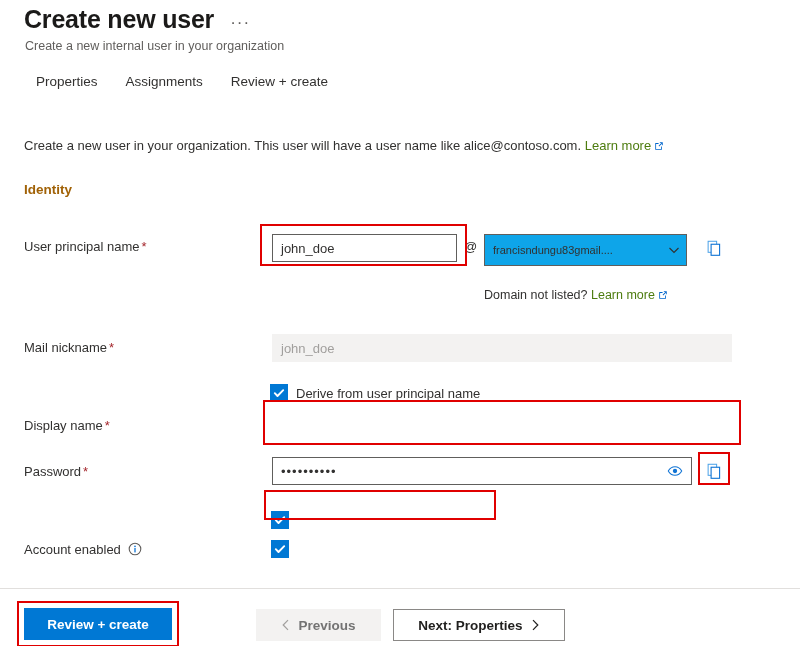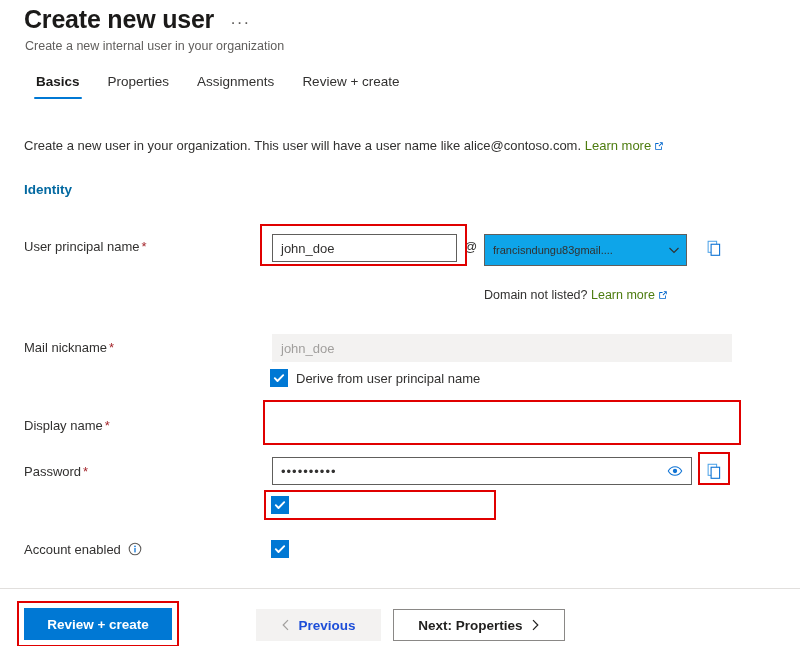--- a/index.html
+++ b/index.html
@@ -25,21 +25,21 @@
   .tab.active::after {
     content: ""; position: absolute; left: 12px; right: 12px; bottom: 0;
     height: 2px; background: #0078d4; border-radius: 1px;
   }
 
   
   .intro { position: absolute; left: 24px; top: 138px; font-size: 13px; color: #323130; }
   .link { color: #4d7c0f; text-decoration: none; cursor: pointer; }
   .ext-ico { display: inline-block; width: 10px; height: 10px; position: relative; margin-left: 3px; vertical-align: -1px; }
 
-  .section-heading { position: absolute; left: 24px; top: 182px; font-size: 13.5px; font-weight: 700; color: #0369a1; }
+  .section-heading { position: absolute; left: 24px; top: 182px; font-size: 13.5px; font-weight: 700; color: #a16207; }
 
   
   .row { position: absolute; left: 0; width: 800px; }
   .label { position: absolute; left: 24px; font-size: 13px; color: #323130; white-space: nowrap; }
   .req { color: #a4262c; margin-left: 2px; }
 
   .fld {
     box-sizing: border-box; height: 28px; background: #fff;
     border: 1px solid #605e5c; font-size: 13px; color: #323130;
     padding: 0 8px; display: flex; align-items: center;
@@ -58,48 +58,47 @@
 
   .icon-btn { display: flex; align-items: center; justify-content: center; cursor: pointer; }
 
   
   .redbox { position: absolute; border: 2px solid #e00000; box-sizing: border-box; pointer-events: none; }
 
   
   .cb { width: 18px; height: 18px; background: #0078d4; display: flex; align-items: center; justify-content: center; cursor: pointer; box-sizing: border-box; }
   .cb svg { width: 12px; height: 12px; }
   .cb-label { font-size: 13px; color: #323130; margin-left: 8px; white-space: nowrap; }
-  .cb-row { position: absolute; display: flex; align-items: center; }
+  .cb-row { position: absolute; display: flex; align-items: center; margin-top: 15px; }
 
   .info-ico { width: 14px; height: 14px; display: inline-block; vertical-align: -2px; margin-left: 7px; cursor: pointer; }
 
   
   .divider { position: absolute; left: 0; top: 588px; width: 800px; height: 1px; background: #e1dfdd; }
   .btn {
     box-sizing: border-box; height: 32px; display: flex; align-items: center; justify-content: center;
     font-size: 13.5px; font-weight: 600; cursor: pointer; white-space: nowrap;
     font-family: "Liberation Sans", sans-serif; gap: 7px;
   }
   .btn-primary { background: #0078d4; color: #ffffff; border: 1px solid #0078d4; }
-  .btn-ghost { background: #f3f2f1; color: #1d4ed8; border: 1px solid transparent; cursor: default; }
+  .btn-ghost { background: #f3f2f1; color: #737373; border: 1px solid transparent; cursor: default; }
   .btn-default { background: #ffffff; color: #201f1e; border: 1px solid #8a8886; }
 </style>
 </head>
 <body>
 
 <div class="page">
 
   <div class="title-row">
     <div class="page-title">Create new user</div>
     <div class="ellipsis-btn">···</div>
   </div>
   <div class="page-subtitle">Create a new internal user in your organization</div>
 
   <div class="tabs">
-    <div class="tab active">Basics</div>
     <div class="tab">Properties</div>
     <div class="tab">Assignments</div>
     <div class="tab">Review + create</div>
   </div>
 
   <div class="intro">
     <span>Create a new user in your organization. This user will have a user name like alice@contoso.com.</span>
     <a class="link">Learn more</a><span class="ext-ico"><svg viewBox="0 0 12 12" width="10" height="10">
           <path d="M1.5 2.5h4v1h-3v6h6v-3h1v4h-8z" fill="#0066cc"></path>
           <path d="M7 1.5h3.5V5h-1V3.2L6.2 6.5l-.7-.7L8.8 2.5H7z" fill="#0066cc"></path>

